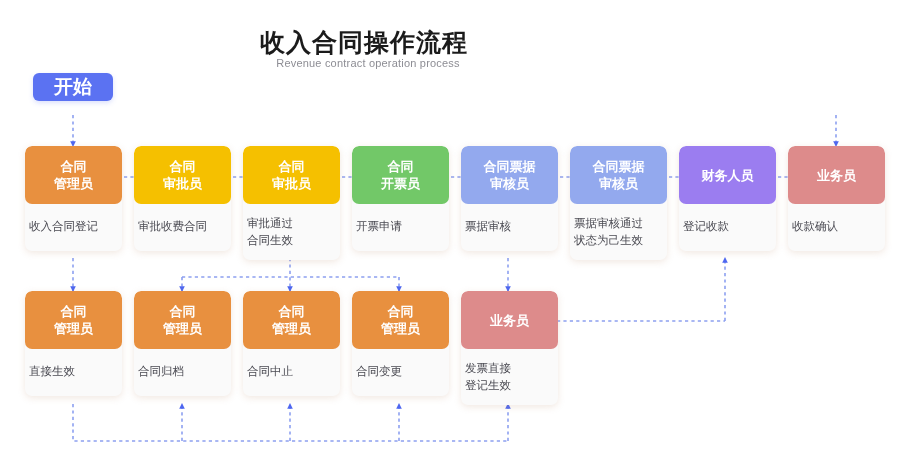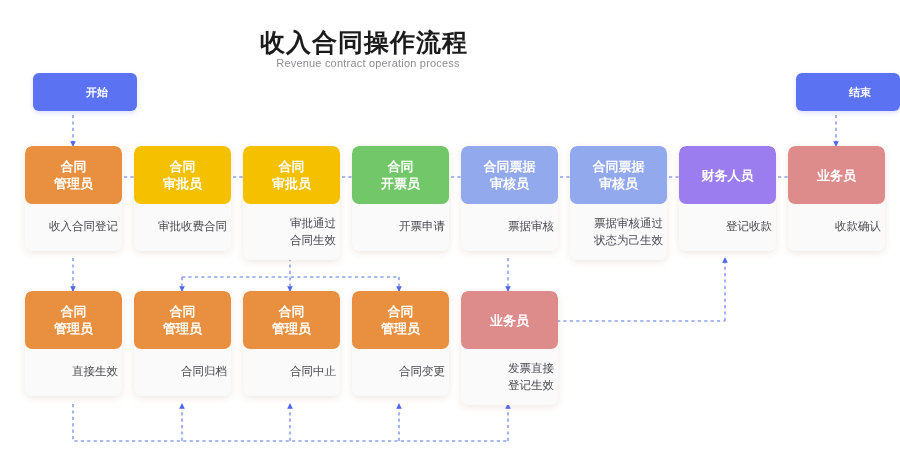--- a/index.html
+++ b/index.html
@@ -17,26 +17,25 @@
     position:absolute;left:0;top:26px;width:728px;text-align:center;
     font-size:25px;font-weight:bold;color:#1b1b1b;letter-spacing:1px;
   }
   .subtitle{
     position:absolute;left:0;top:57px;width:736px;text-align:center;
     font-size:11px;color:#8d8d94;letter-spacing:.2px;
   }
 
   
   .term{
-    position:absolute;width:80px;height:38px;border-radius:6px;
+    position:absolute;width:80px;height:28px;border-radius:6px;
     background:#5b72f2;color:#fff;
     display:flex;align-items:center;justify-content:center;
-    font-size:11px;font-weight:bold;
+    font-size:19px;font-weight:bold;
     box-shadow:0 2px 5px rgba(91,114,242,.22);
-    padding-left:24px;
   }
 
   
   .card{
     position:absolute;width:97px;
     border-radius:7px;
     background:#fafafa;
     box-shadow:0 2px 7px rgba(190,150,120,.22);
     overflow:hidden;
   }
@@ -47,21 +46,21 @@
     display:flex;align-items:center;justify-content:center;
     height:58px;
     position:relative;z-index:2;
   }
   .card .head span{display:block;}
   .card .body{
     text-align:center;color:#4a4a52;font-size:11.5px;line-height:17px;
     padding:14px 4px 16px 4px;
     min-height:44px;
     box-sizing:border-box;
-    display:flex;flex-direction:column;align-items:flex-end;justify-content:center;
+    display:flex;flex-direction:column;align-items:flex-start;justify-content:center;
   }
   .card.two .body{padding-top:11px;padding-bottom:11px;}
 
   
   #wires{position:absolute;left:0;top:0;width:900px;height:455px;pointer-events:none;}
 </style>
 </head>
 <body>
 
 <div id="stage">
@@ -115,23 +114,20 @@
 
       <path d="M557,321 L725,321"></path>
 
       <path d="M616,258 L616,277 L399,277" opacity="0"></path>
     </g>
   </svg>
 
   <div class="term" style="left:33px;top:73px;">
     <span>开始</span>
   </div>
-  <div class="term" style="left:796px;top:73px;">
-    <span>结束</span>
-  </div>
 
   <div class="card" style="left:25px;top:146px;">
     <div class="head" style="background:#e8903f">
       <div>
           <span>合同</span>
           <span>管理员</span>
         </div>
     </div>
     <div class="body">
       <span>收入合同登记</span>

